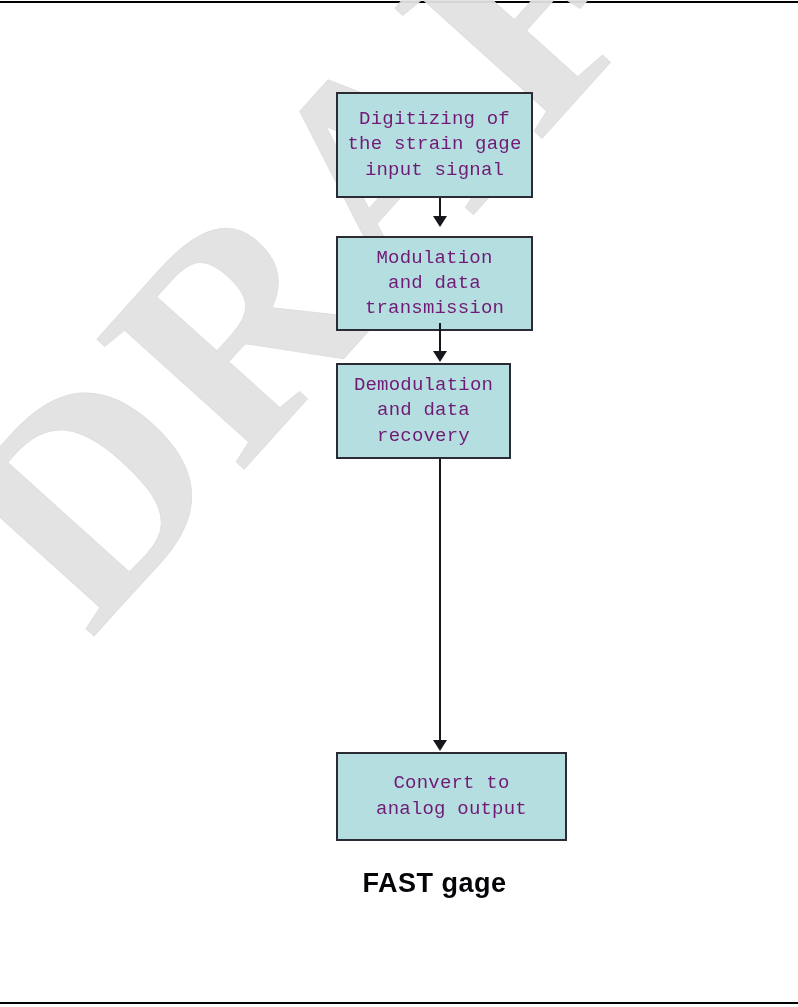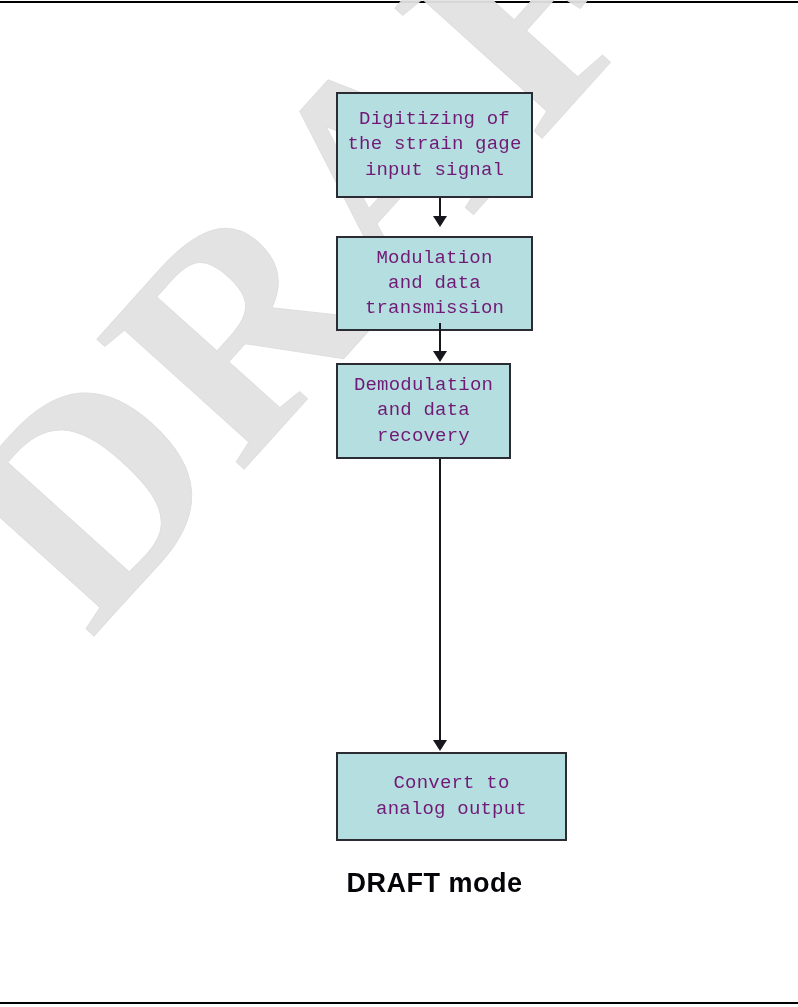--- a/index.html
+++ b/index.html
@@ -164,15 +164,15 @@
 recovery</div>
 
     <div class="connector" id="conn-3"></div>
     <div class="arrowhead" id="arrow-3"></div>
 
     <div class="node" id="node-4">Convert to
 analog output</div>
 
   </div>
 
-  <div id="caption">DRAFT mode</div>
+  <div id="caption">FAST gage</div>
 
 </div>
 
 </body></html>

